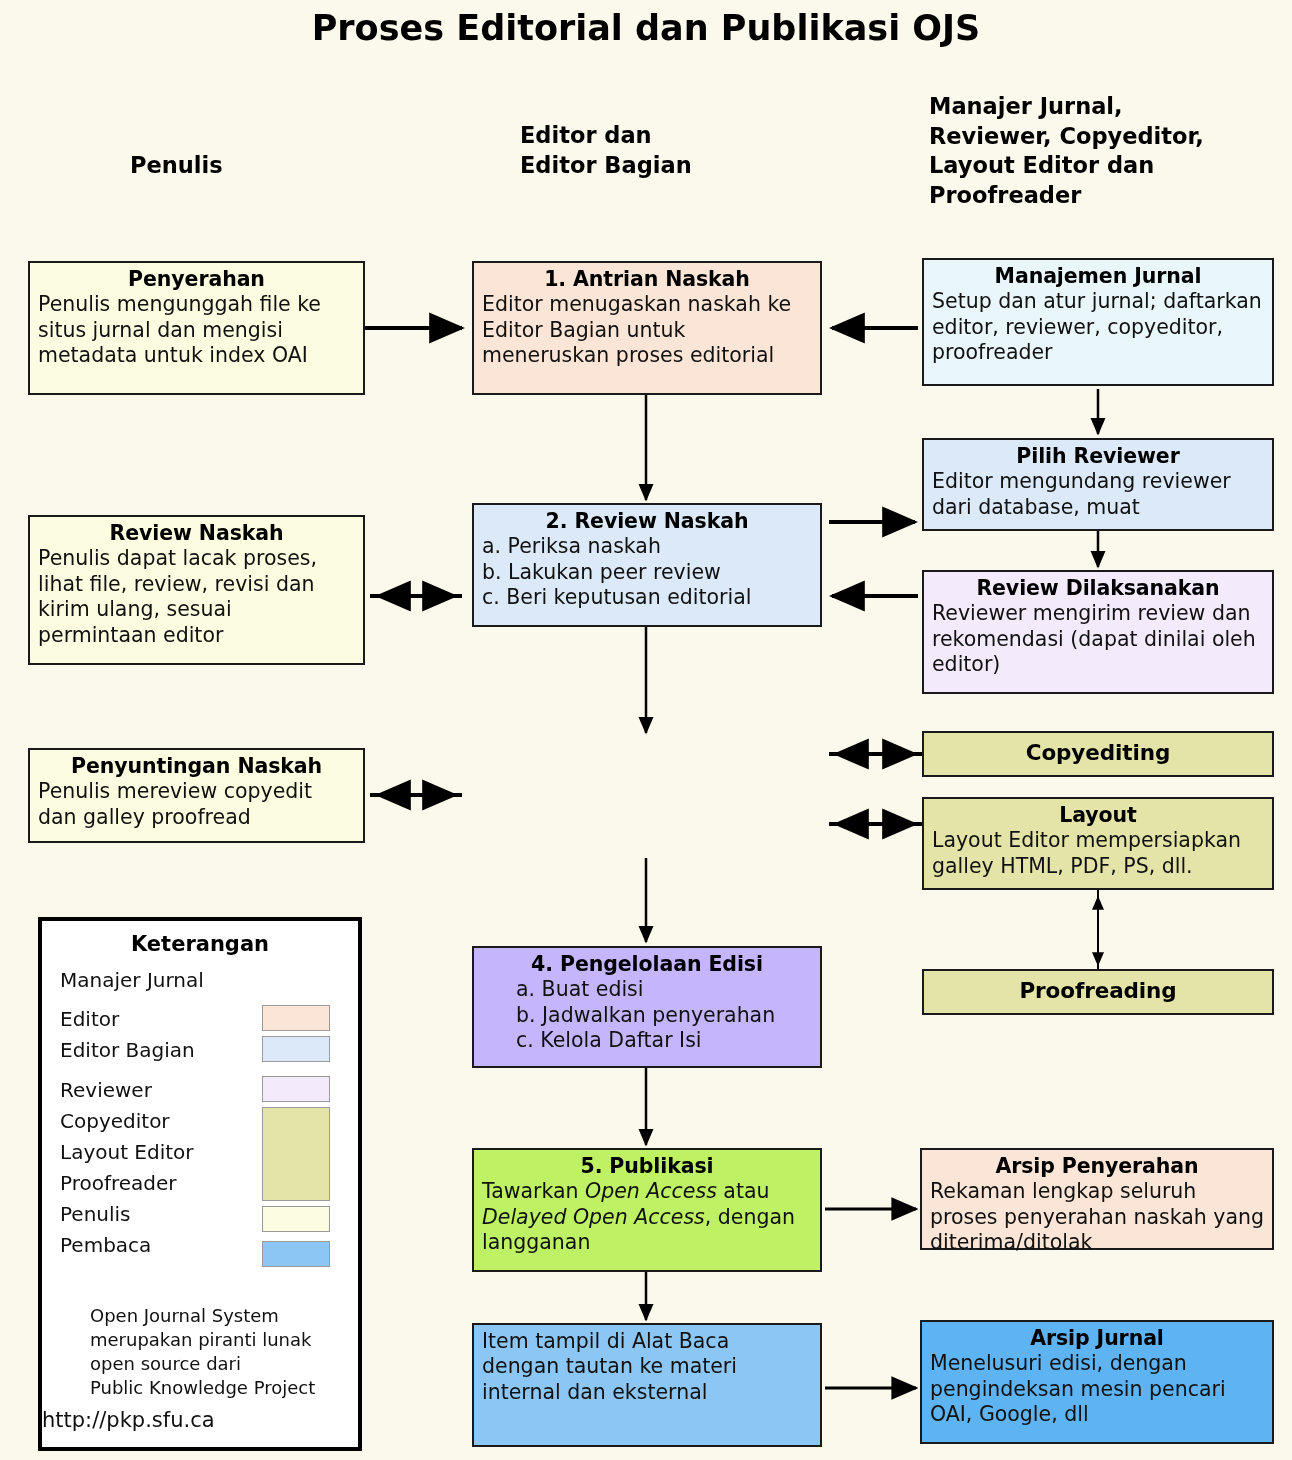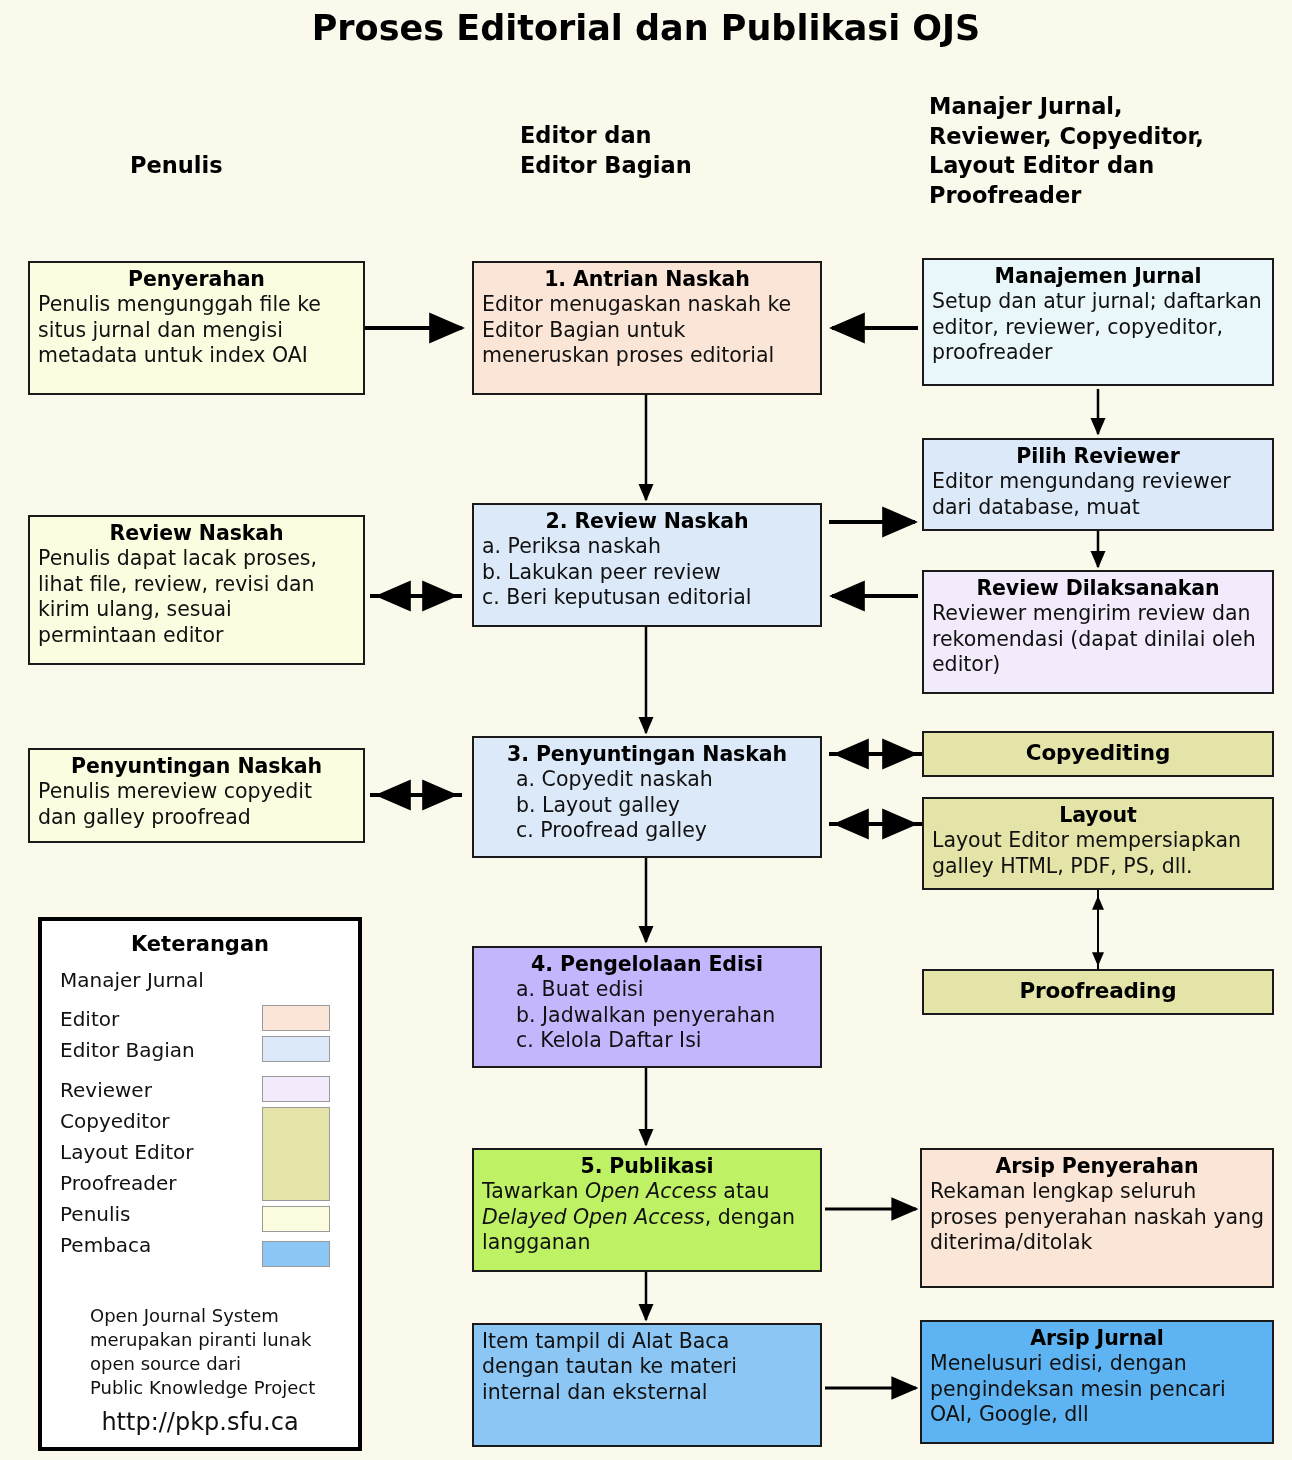--- a/index.html
+++ b/index.html
@@ -102,22 +102,21 @@
     left: 48px;
     top: 383px;
     font-size: 18px;
     line-height: 1.33;
     color: #111;
   }
   #legend .lg-url {
     position: absolute;
     left: 0; right: 0;
     top: 487px;
-    text-align: center;
-    font-size: 24px;
+    font-size: 21px;
     color: #111;
   }
 </style>
 </head>
 <body>
 
 <div id="canvas">
 
   <div id="page-title">Proses Editorial dan Publikasi OJS</div>
 
@@ -214,26 +213,20 @@
   <div class="node" style="left:28px; top:748px; width:337px; height:95px; background:#fcfce0;">
     <span class="ttl">Penyuntingan Naskah</span>
     <span class="bd">Penulis mereview copyedit dan galley proofread</span>
   </div>
 
   <div class="node" style="left:922px; top:570px; width:352px; height:124px; background:#f3ebfb;">
     <span class="ttl">Review Dilaksanakan</span>
     <span class="bd">Reviewer mengirim review dan rekomendasi (dapat dinilai oleh editor)</span>
   </div>
 
-  <div class="node" style="left:472px; top:736px; width:350px; height:122px; background:#dbe9f8;">
-    <span class="ttl">3. Penyuntingan Naskah</span>
-    <span class="bd ind">a. Copyedit naskah</span>
-    <span class="bd ind">b. Layout galley</span>
-    <span class="bd ind">c. Proofread galley</span>
-  </div>
 
   <div class="node title-only" style="left:922px; top:731px; width:352px; height:46px; background:#e4e4a8;">
     <span class="ttl">Copyediting</span>
   </div>
 
   <div class="node" style="left:922px; top:797px; width:352px; height:93px; background:#e4e4a8;">
     <span class="ttl">Layout</span>
     <span class="bd">Layout Editor mempersiapkan galley HTML, PDF, PS, dll.</span>
   </div>
 
@@ -246,21 +239,21 @@
     <span class="bd ind">a. Buat edisi</span>
     <span class="bd ind">b. Jadwalkan penyerahan</span>
     <span class="bd ind">c. Kelola Daftar Isi</span>
   </div>
 
   <div class="node" style="left:472px; top:1148px; width:350px; height:124px; background:#bef264;">
     <span class="ttl">5. Publikasi</span>
     <span class="bd" id="publikasi-body">Tawarkan <em>Open Access</em> atau <em>Delayed Open Access</em>, dengan langganan</span>
   </div>
 
-  <div class="node" style="left:920px; top:1148px; width:354px; height:140px; background:#fbe5d6;">
+  <div class="node" style="left:920px; top:1148px; width:354px; height:102px; background:#fbe5d6;">
     <span class="ttl">Arsip Penyerahan</span>
     <span class="bd">Rekaman lengkap seluruh proses penyerahan naskah yang diterima/ditolak</span>
   </div>
 
   <div class="node" style="left:472px; top:1323px; width:350px; height:124px; background:#8cc6f5;">
     <span class="bd">Item tampil di Alat Baca dengan tautan ke materi internal dan eksternal</span>
   </div>
 
   <div class="node" style="left:920px; top:1320px; width:354px; height:124px; background:#5eb3f2;">
     <span class="ttl">Arsip Jurnal</span>

